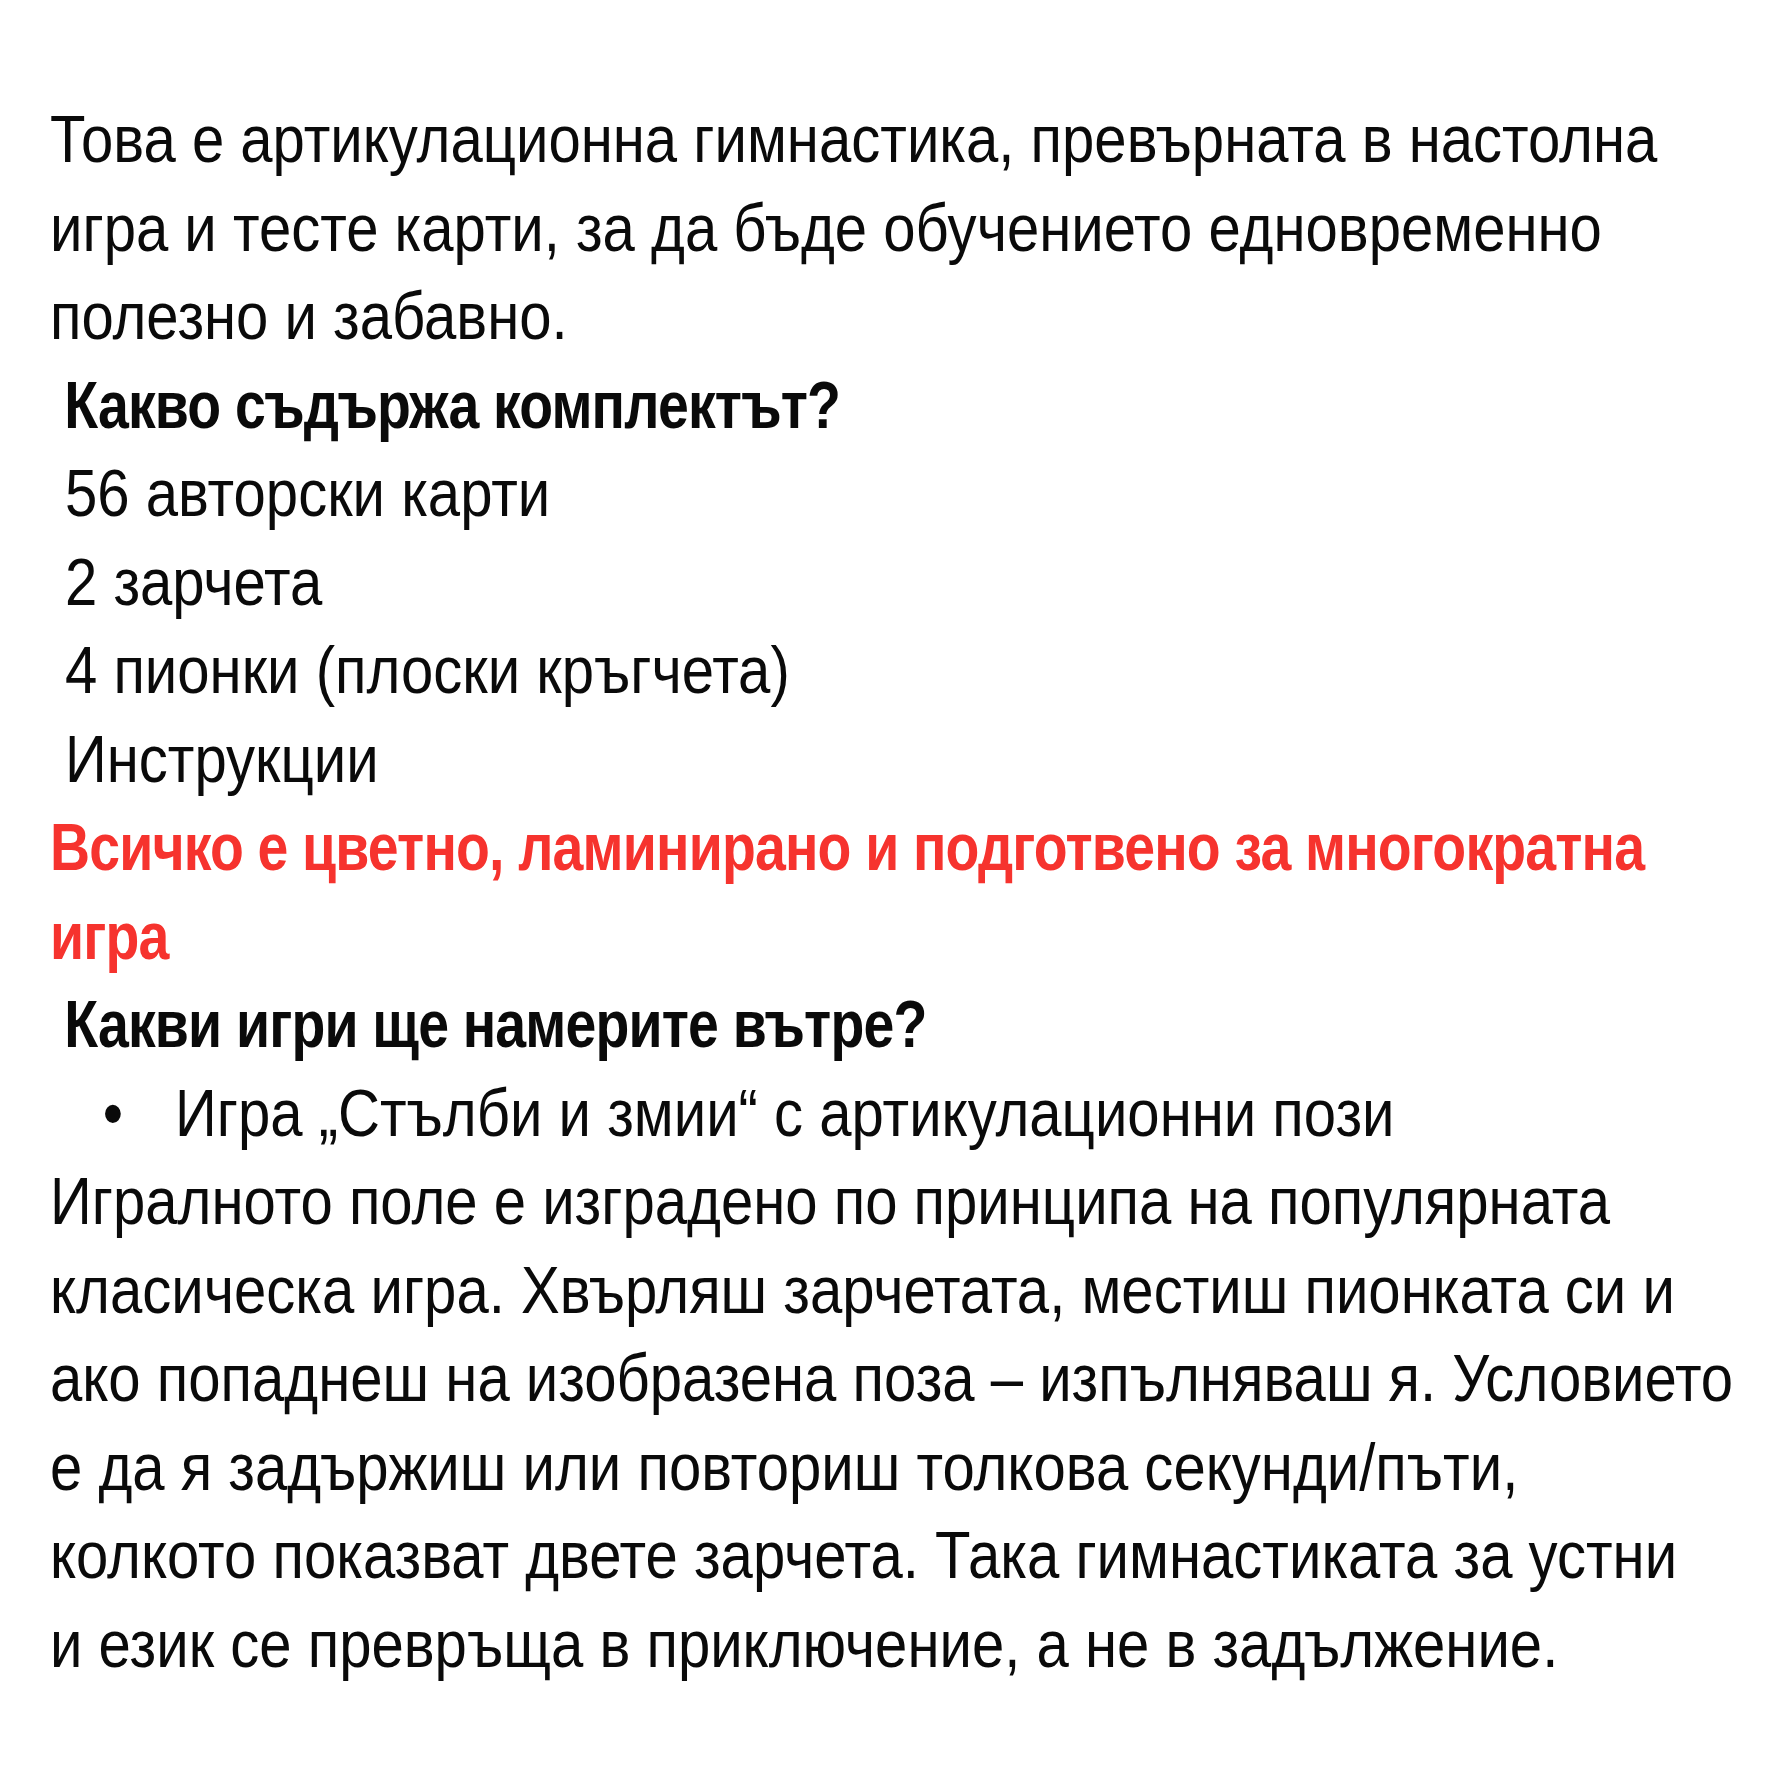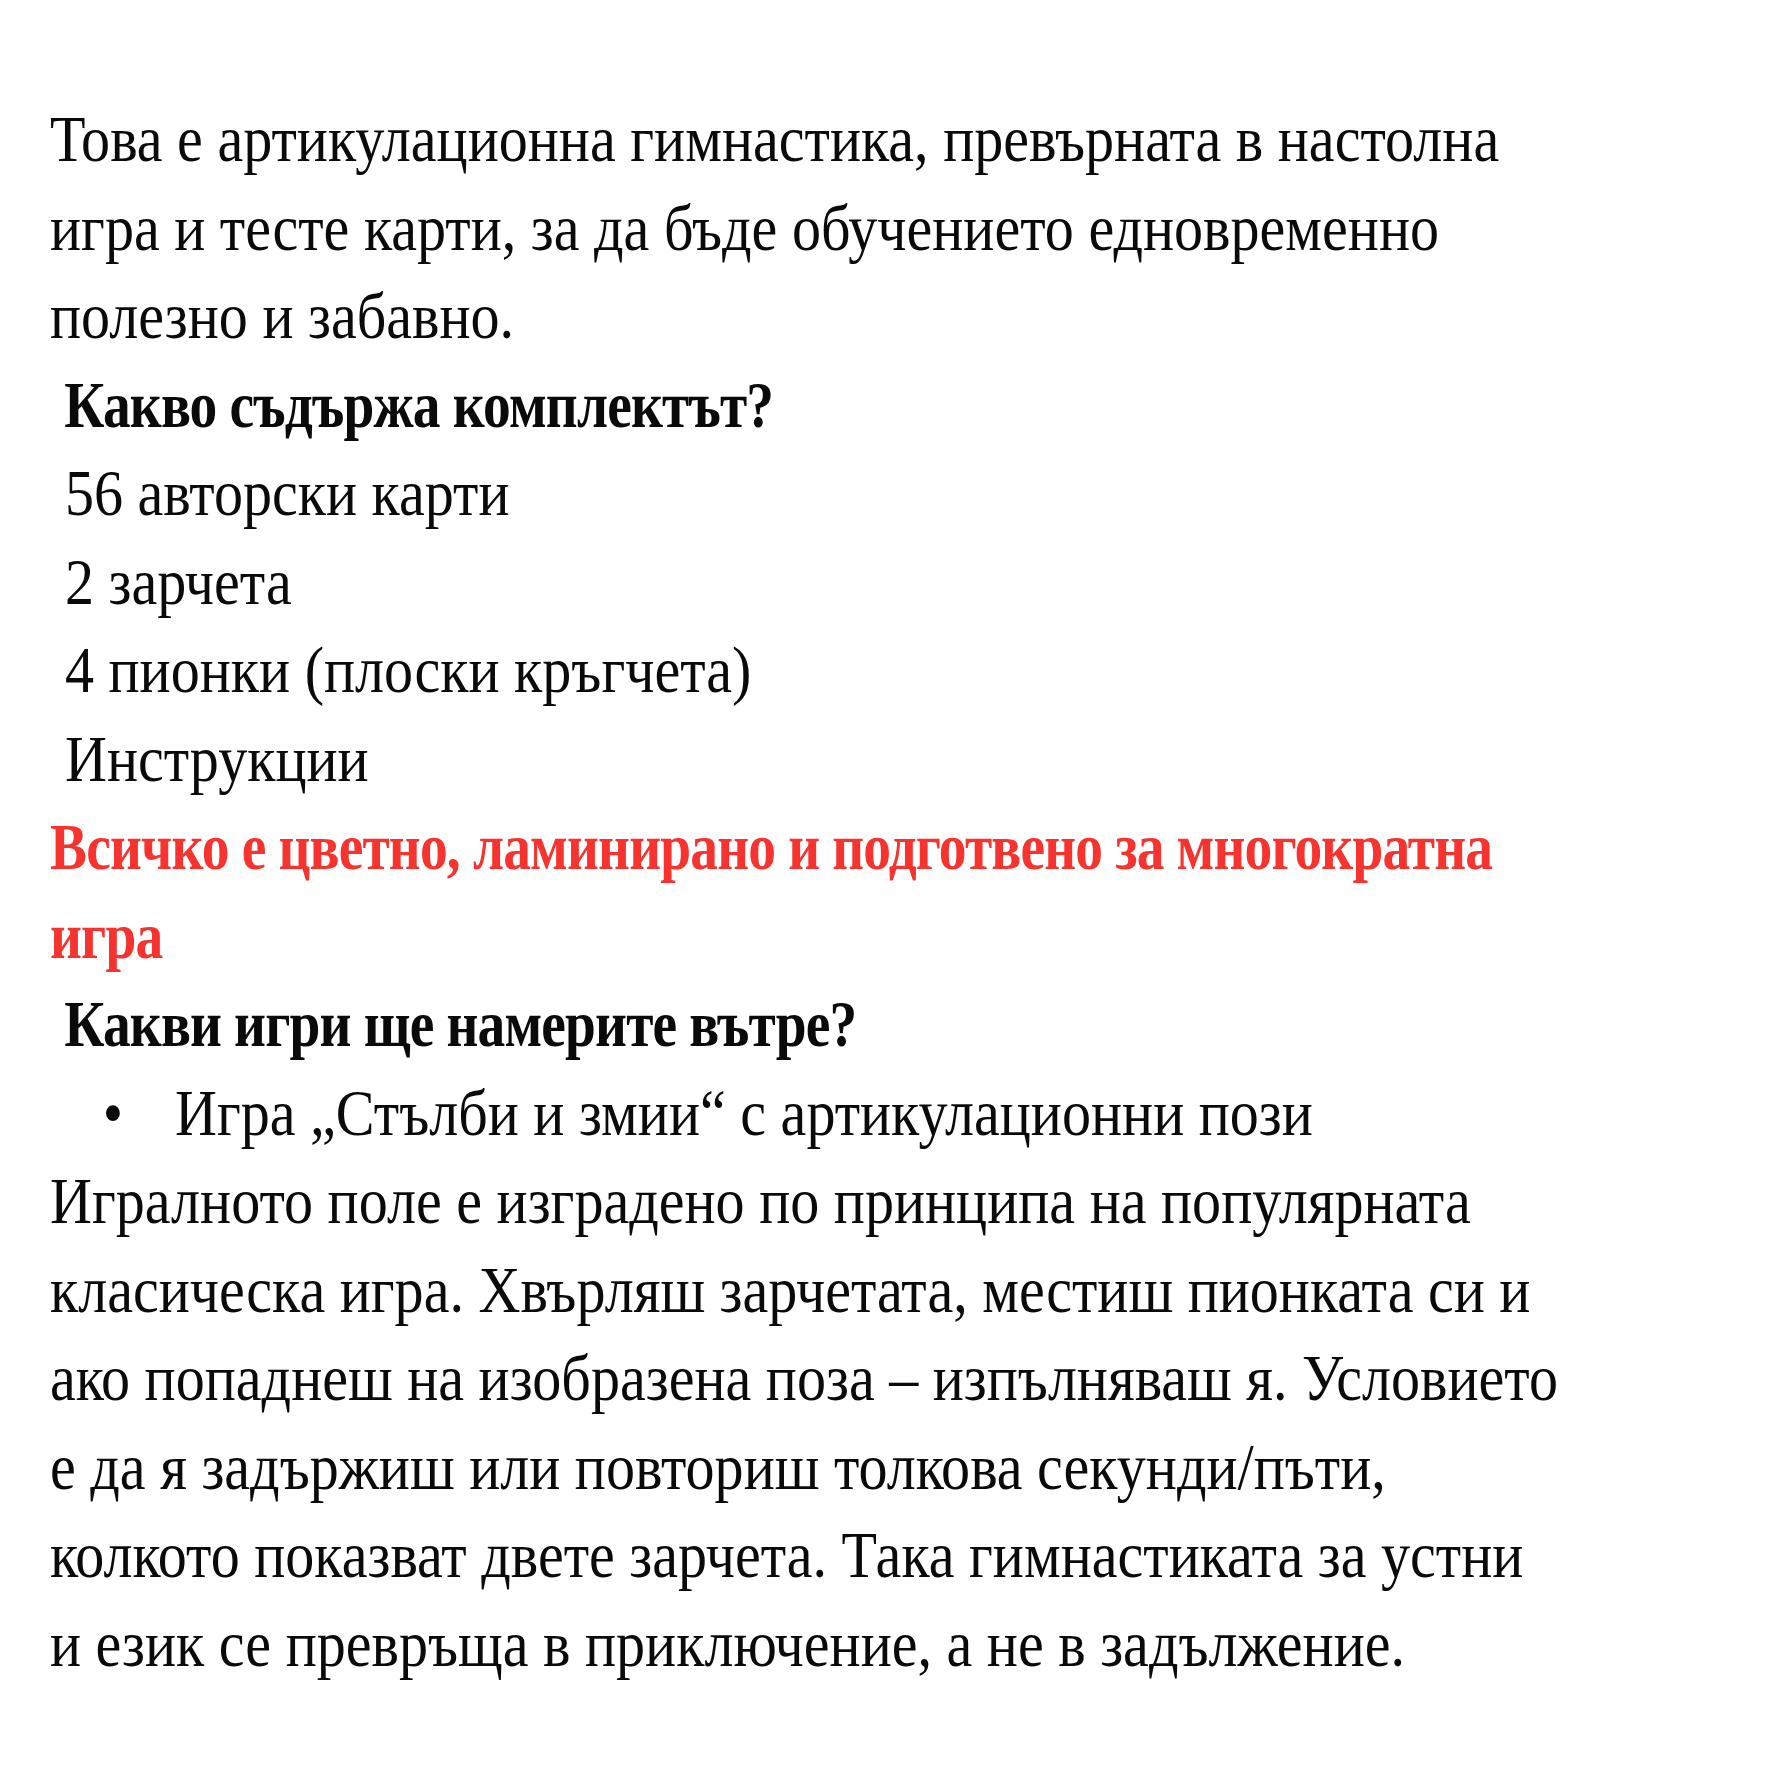--- a/index.html
+++ b/index.html
@@ -6,21 +6,20 @@
   html, body { background: var(--bg, #ffffff); }
   body {
     width: 1772px;
     height: 1772px;
     overflow: hidden;
     font-family: "Liberation Sans", sans-serif;
     color: var(--text, #0a0a0a);
   }
   .doc {
     padding: 95px 0 0 50px;
-    font-family: Liberation Serif, serif;
   }
   .line {
     display: block;
     font-size: 66px;
     line-height: 88.5px;
     white-space: nowrap;
     transform-origin: 0 50%;
   }
   .body-line {
     transform: scaleX(0.88);

